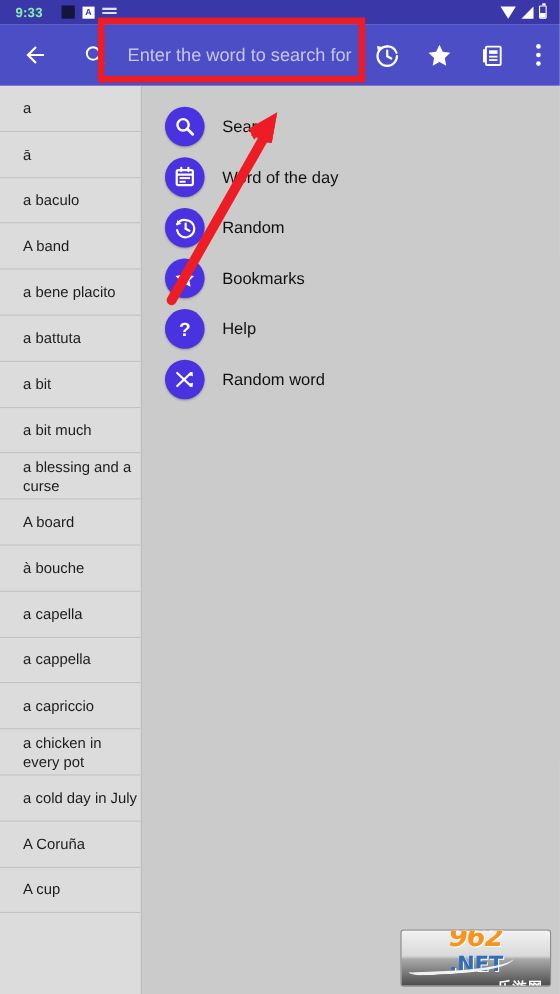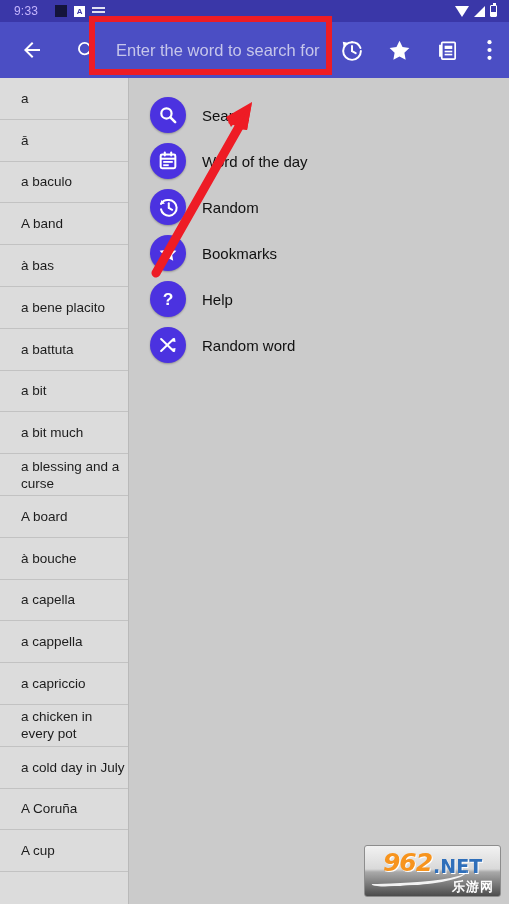--- a/index.html
+++ b/index.html
@@ -23,23 +23,23 @@
     position: absolute;
     left: 0; top: 0;
     width: 509px; height: 22px;
     background: #3a37a8;
     display: flex;
     align-items: center;
     padding: 0 8px;
     box-sizing: border-box;
   }
   #status-time {
-    color: #c4b5fd;
+    color: #86efac;
     font-size: 12px;
-    font-weight: normal;
+    font-weight: bold;
     letter-spacing: .2px;
     margin-left: 6px;
     margin-right: 10px;
   }
   .status-left-icons { display: flex; align-items: center; gap: 7px; }
   .sq-icon {
     width: 12px; height: 12px;
     background: #14143c;
     display: inline-block;
   }
@@ -213,22 +213,23 @@
     background: linear-gradient(to bottom, #f2f2f2 0%, #d9d9d9 46%, #a9a9a9 52%, #4c4c4c 100%);
     border: 1px solid #8d8d8d;
     overflow: hidden;
     display: flex;
     align-items: center;
     justify-content: center;
     flex-direction: column;
   }
   .wm-top {
     display: flex;
-    align-items: flex-end;
+    align-items: center;
     margin-top: 2px;
+    flex-direction: column;
   }
   .wm-962 {
     font-family: "DejaVu Sans", sans-serif;
     font-size: 25px;
     font-weight: bold;
     font-style: italic;
     color: #f7941e;
     text-shadow: 1px 1px 0 #ffffff;
     letter-spacing: -1px;
   }
@@ -347,23 +348,20 @@
       <div class="word-row one-line">
           <span>ā</span>
         </div>
       <div class="word-row one-line">
           <span>a baculo</span>
         </div>
       <div class="word-row one-line">
           <span>A band</span>
         </div>
       <div class="word-row one-line">
-          <span>à bas</span>
-        </div>
-      <div class="word-row one-line">
           <span>a bene placito</span>
         </div>
       <div class="word-row one-line">
           <span>a battuta</span>
         </div>
       <div class="word-row one-line">
           <span>a bit</span>
         </div>
       <div class="word-row one-line">
           <span>a bit much</span>

